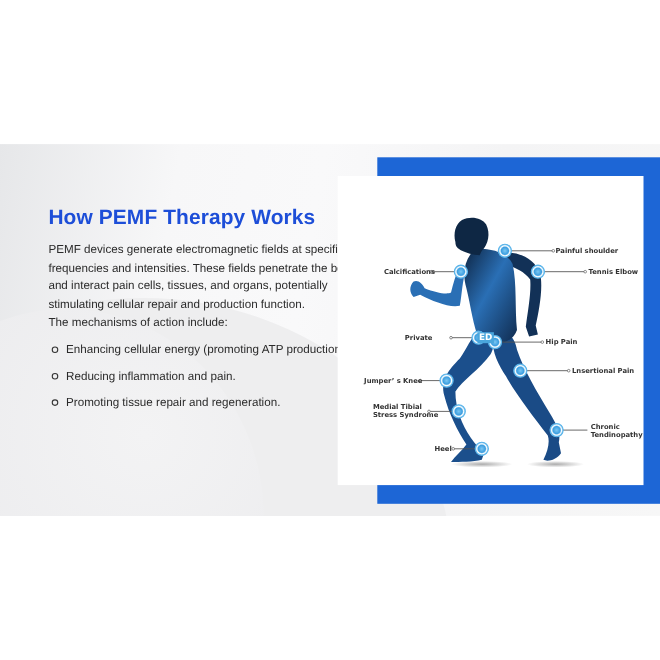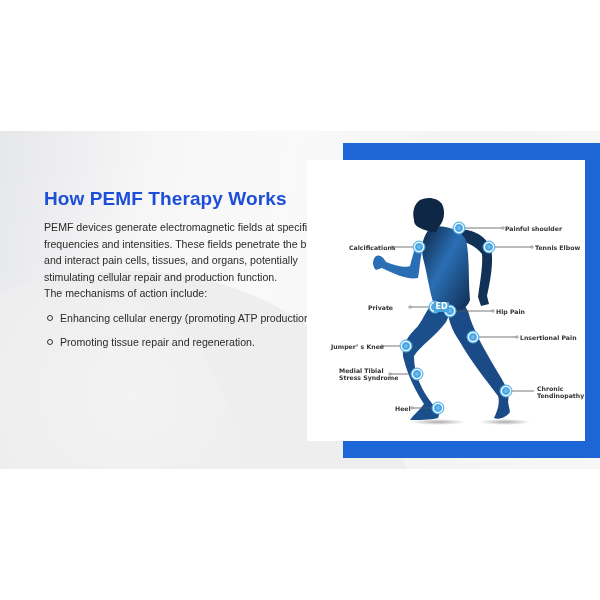--- a/index.html
+++ b/index.html
@@ -38,20 +38,21 @@
 <div class="para">
   <span>PEMF devices generate electromagnetic fields at specific</span>
   <span>frequencies and intensities. These fields penetrate the body</span>
   <span>and interact pain cells, tissues, and organs, potentially</span>
   <span>stimulating cellular repair and production function.</span>
   <span>The mechanisms of action include:</span>
 </div>
 
 <ul class="bullets">
   <li><span class="dot"></span><span>Enhancing cellular energy (promoting ATP production).</span></li>
+  <li><span class="dot"></span><span>Reducing inflammation and pain.</span></li>
   <li><span class="dot"></span><span>Promoting tissue repair and regeneration.</span></li>
 </ul>
 
 <div class="blue-frame"></div>
 <div class="panel"></div>
 
 <svg class="figure" viewBox="307 160 278 281" width="278" height="281">
   <defs>
     <linearGradient id="bodyg" x1="0" y1="0" x2="1" y2="1">
       <stop offset="0" stop-color="#0d2442"></stop>

